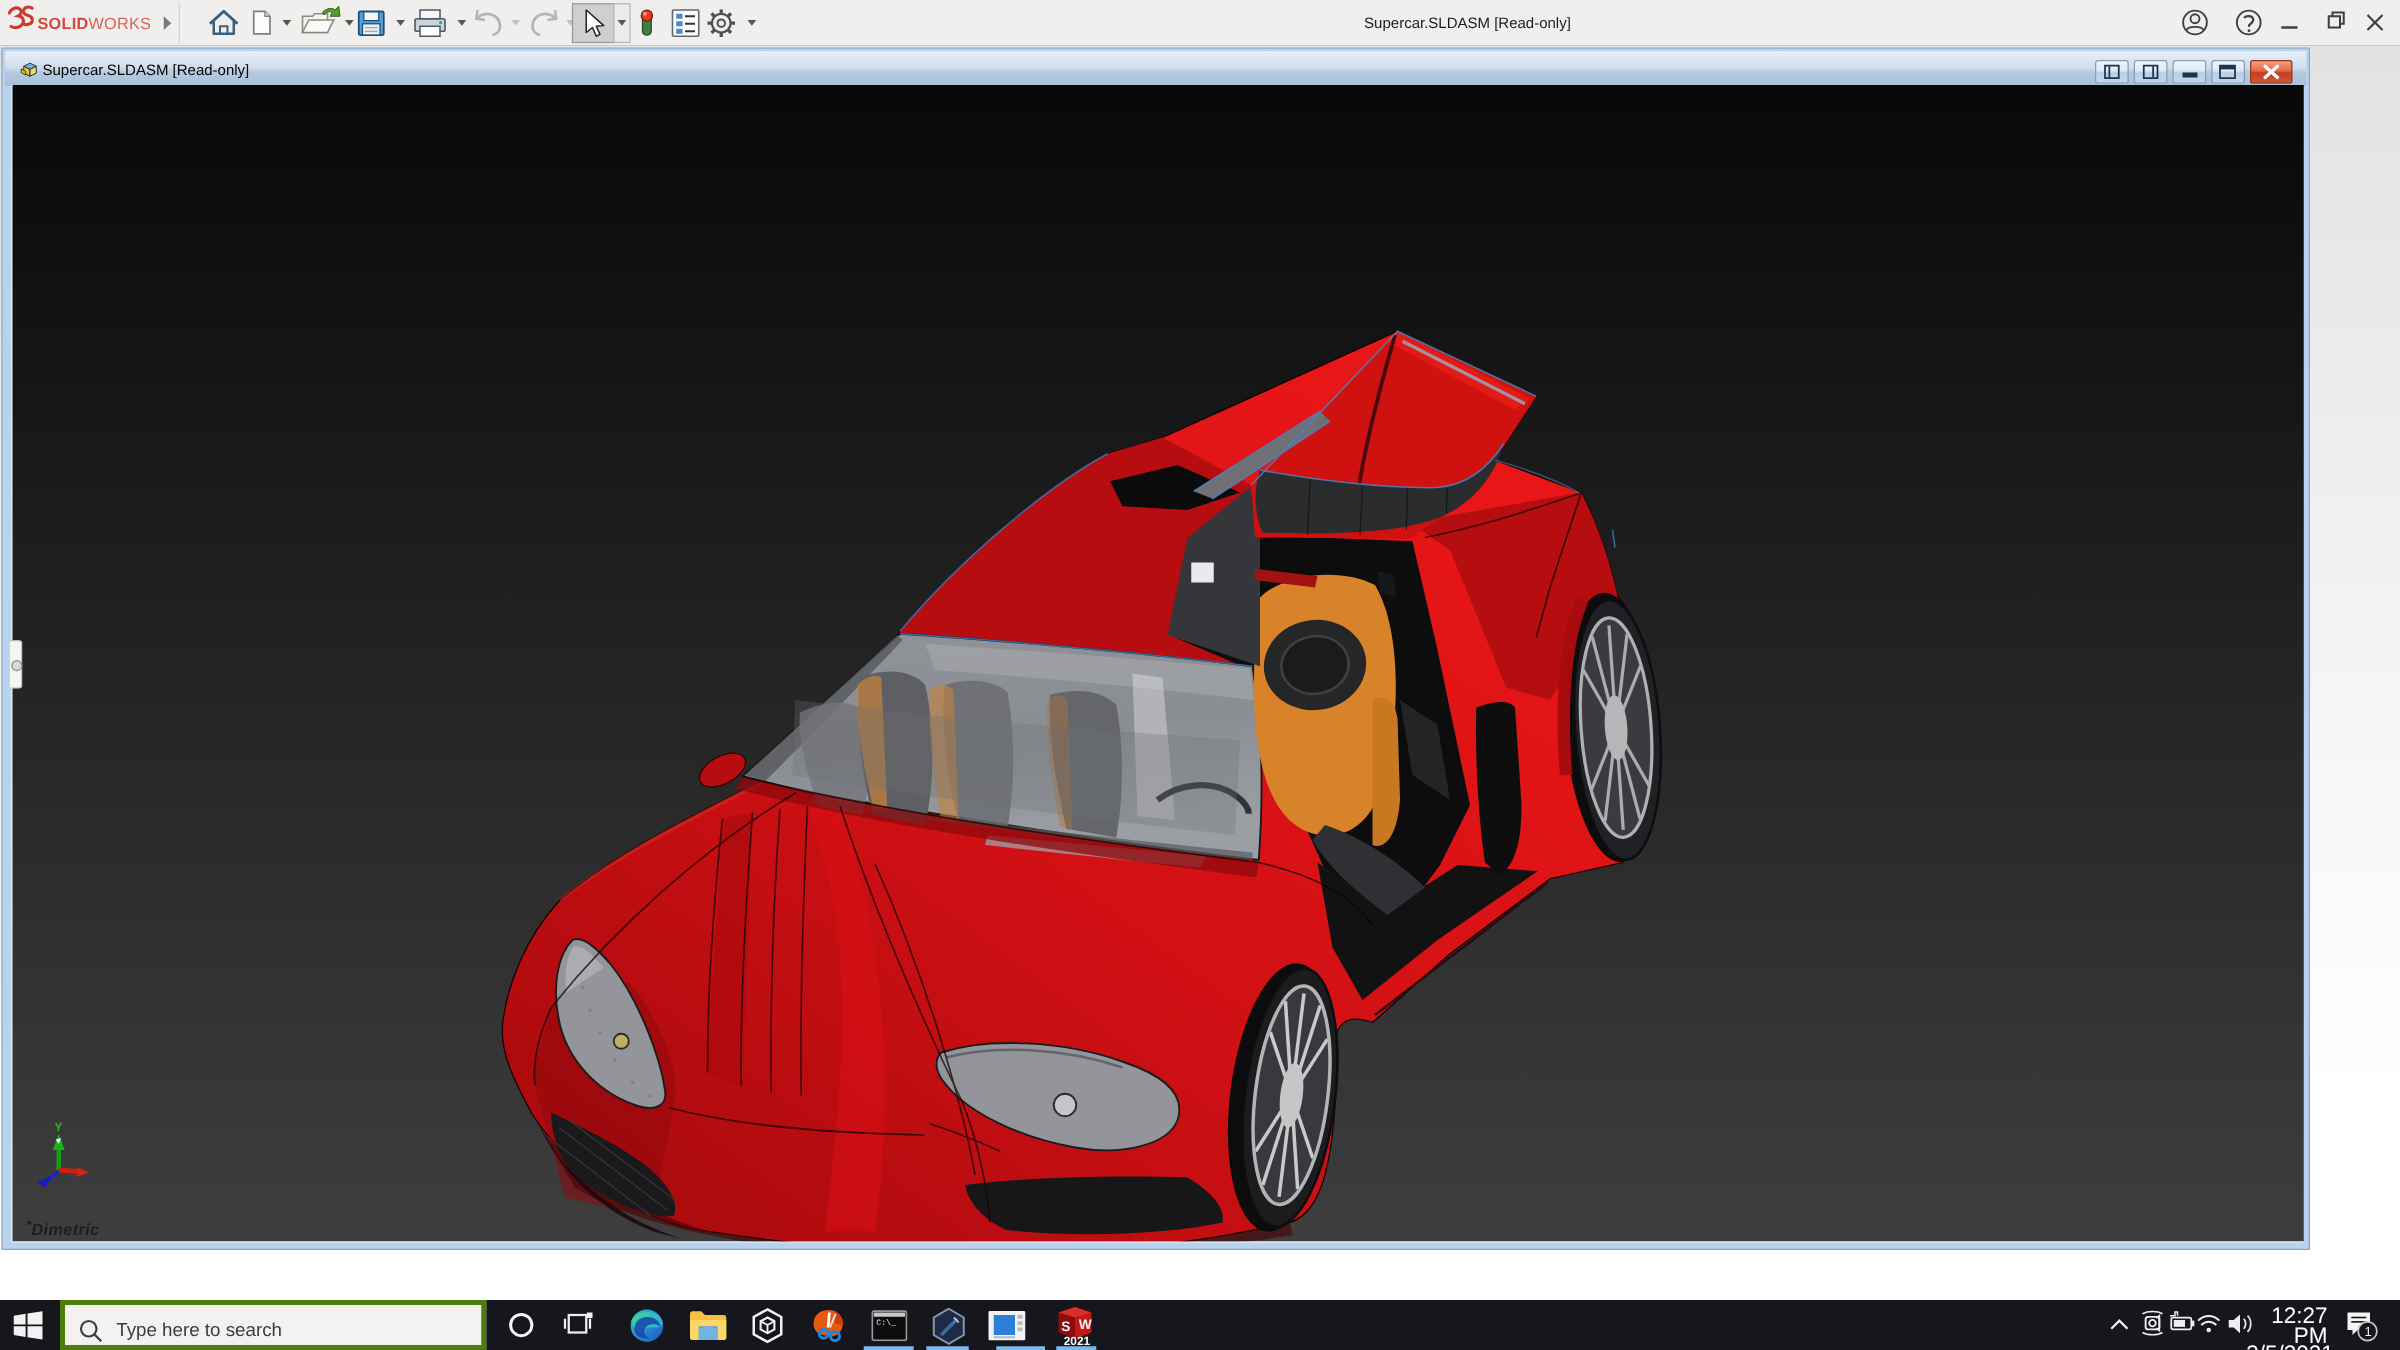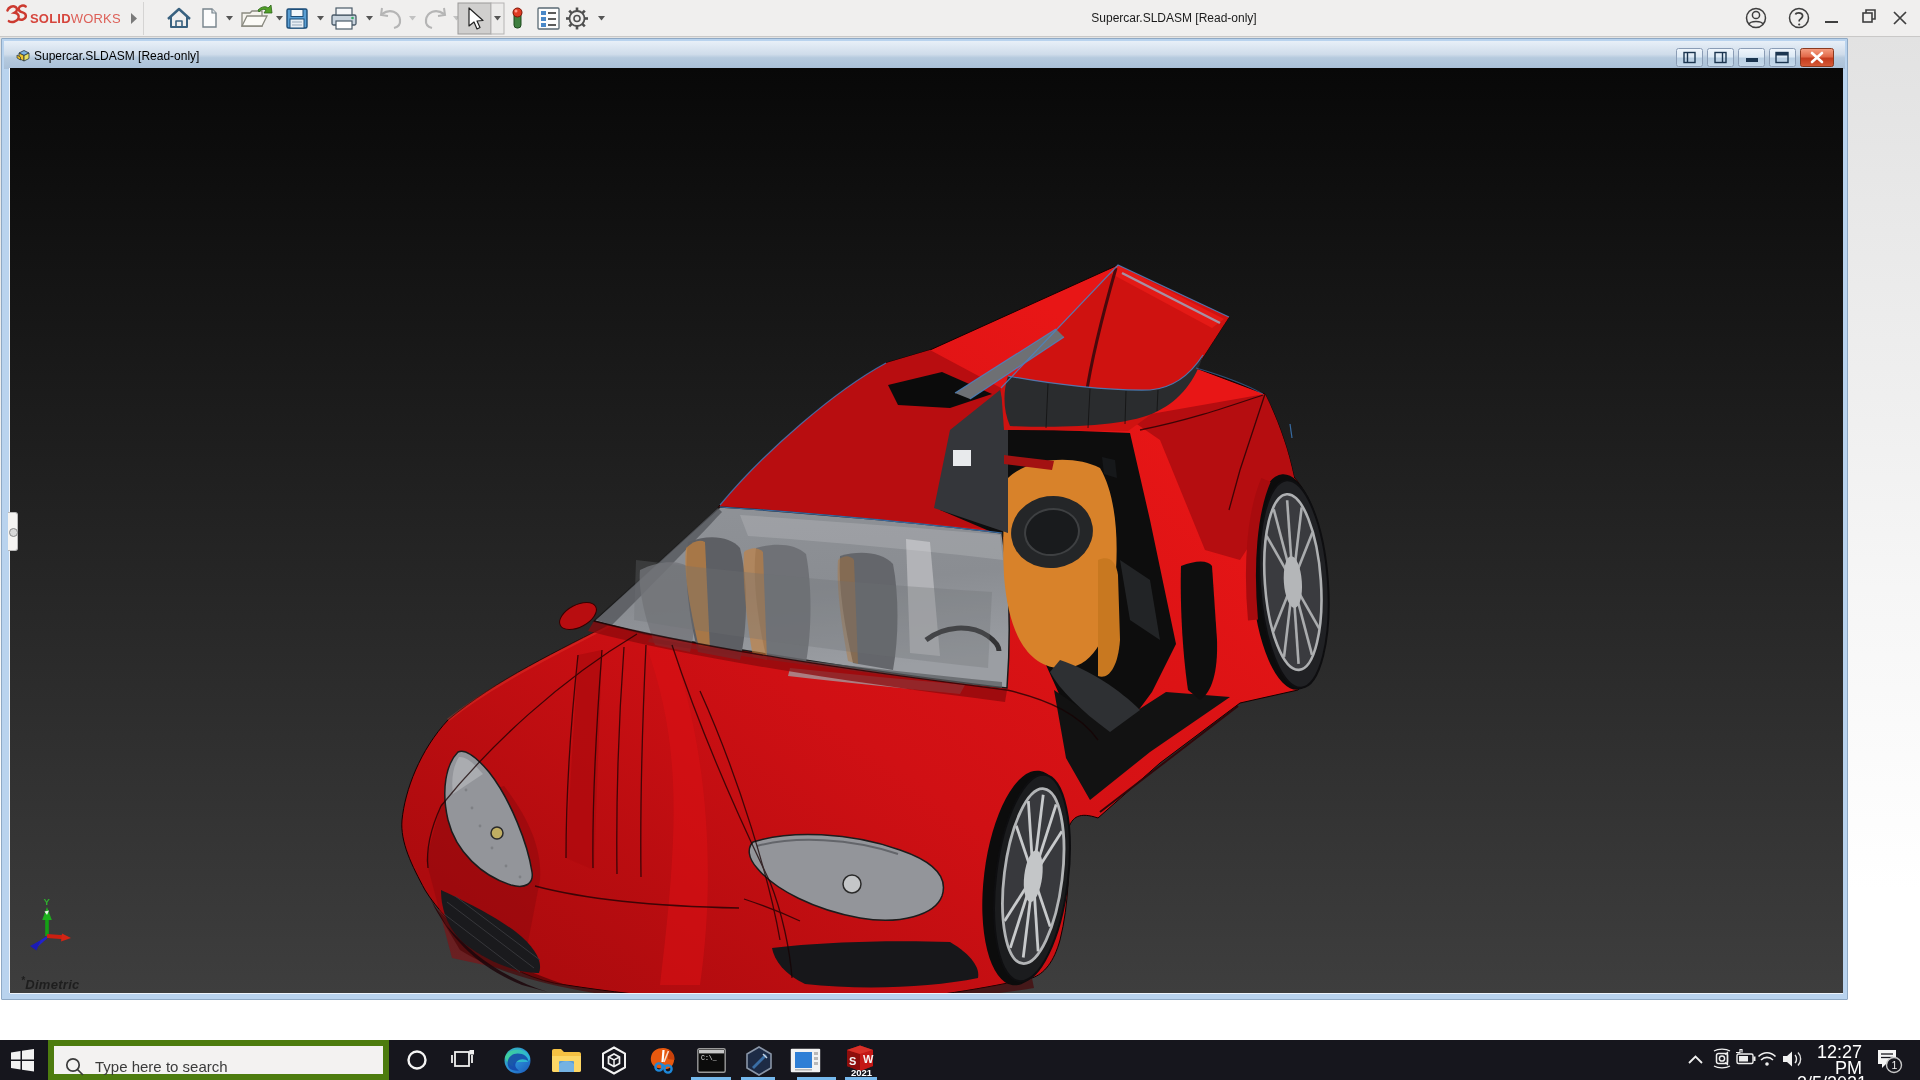--- a/index.html
+++ b/index.html
@@ -29,21 +29,21 @@
   #dimetric sup { font-size:10px; }
   #lefttab { position:absolute; left:-2px; top:444px; width:10px; height:39px;
     background:#f5f4f2; border:1px solid #b9b9b9; border-left:none;
     border-radius:0 3px 3px 0; }
   #lefttab:after { content:""; position:absolute; left:1px; top:15px; width:7px; height:7px;
     border:1px solid #8a8a8a; border-radius:50%; background:#d8d8d8; }
   
   #taskbar { position:absolute; left:0; top:1040px; width:1920px; height:40px;
     background:#16161d; }
   #searchbox { position:absolute; left:48px; top:0px; width:341px; height:40px;
-    background:#f3f2f1; border:6px solid #4d7c0f; }
+    background:#f3f2f1; border:4px solid #4d7c0f; }
   #searchbox span { position:absolute; left:41px; top:12px; font-size:15px; color:#3b3b3b; }
   .runbar { position:absolute; height:3px; background:#76b9ed; top:37px; }
   #clock { position:absolute; left:1797px; top:5px; width:65px; height:32px;
     color:#fff; font-size:18px; text-align:right; line-height:15.5px; }
 </style>
 </head>
 <body>
   <div id="appbar"></div>
   <div id="apptitle">Supercar.SLDASM [Read-only]</div>
 

